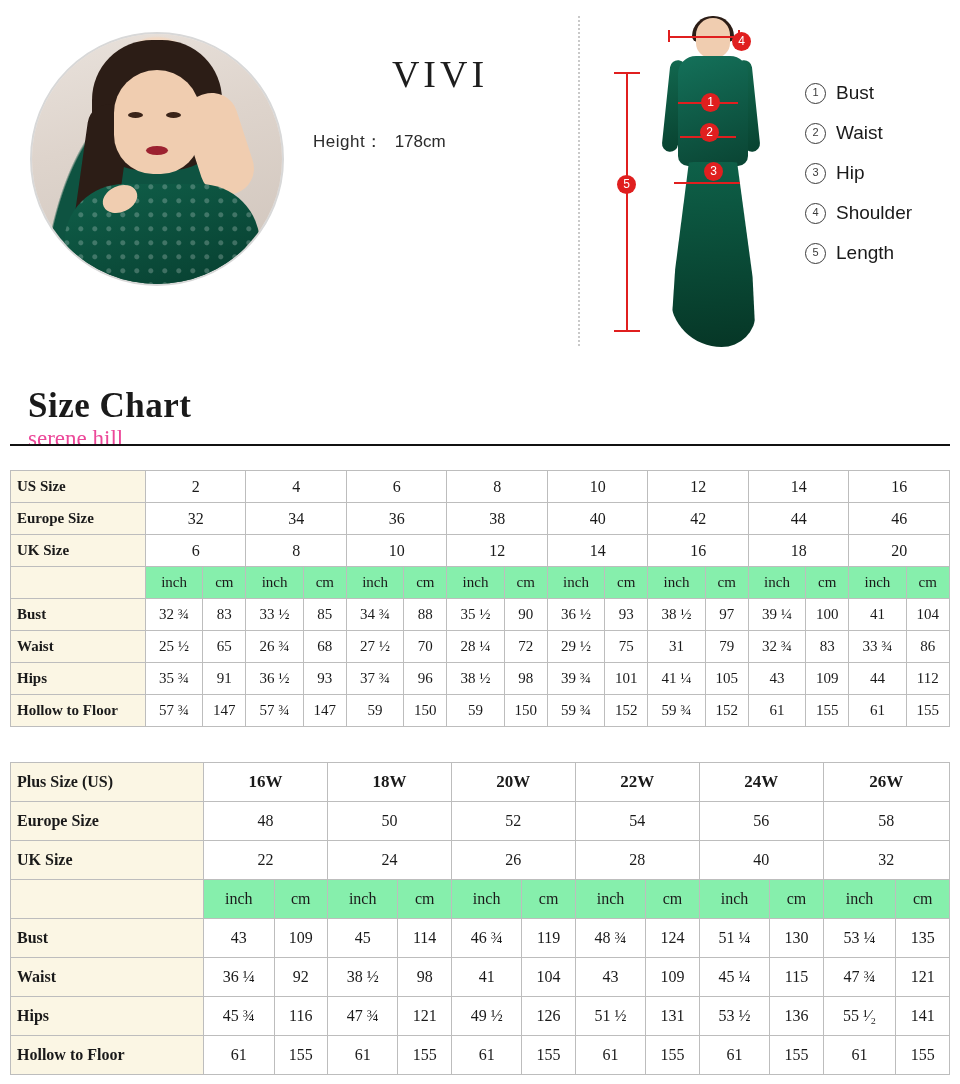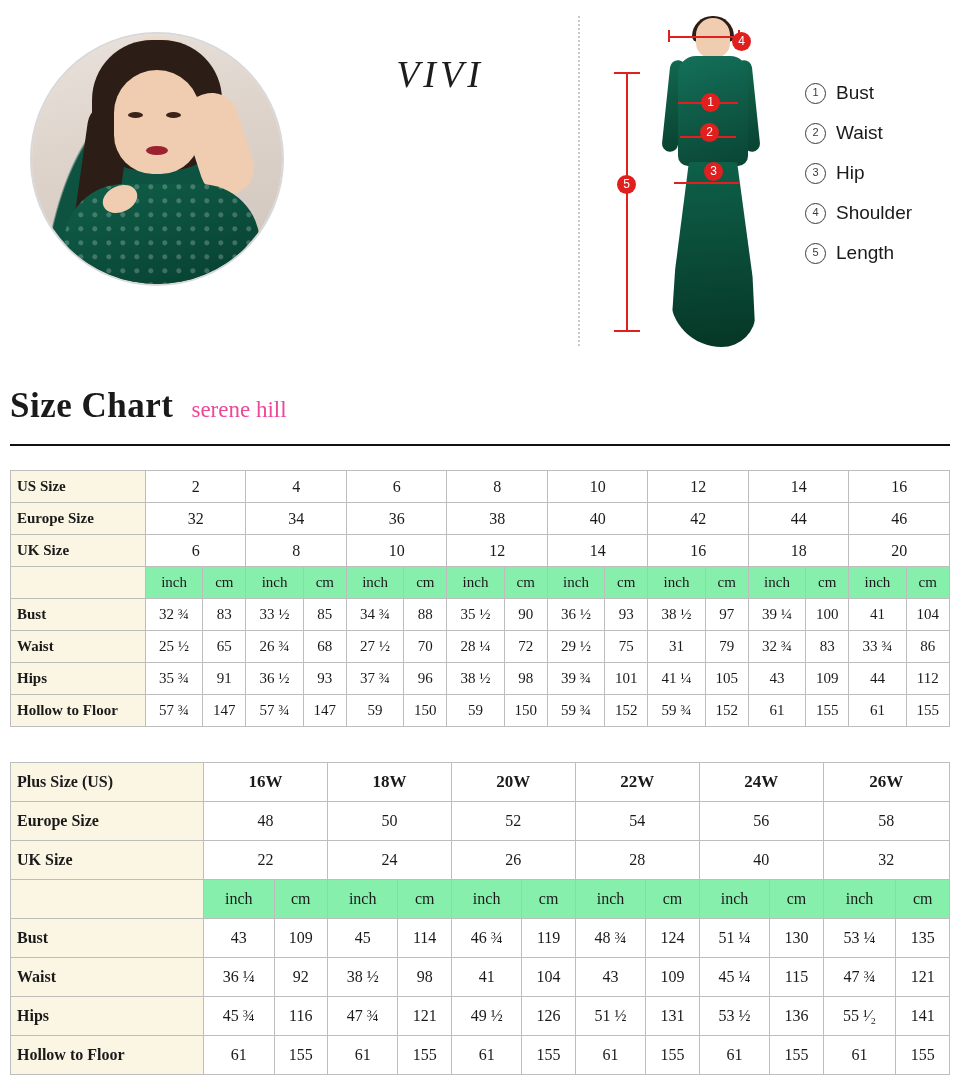--- a/index.html
+++ b/index.html
@@ -113,21 +113,20 @@
     top: 52px;
     width: 270px;
   }
   .brand-name {
     font-family: "Liberation Serif", serif;
     font-size: 38px;
     letter-spacing: 4px;
     color: #1d1d1d;
     text-align: center;
     margin: 0 0 34px 0;
-    font-style: italic;
   }
   .spec-line {
     font-family: "Liberation Sans", sans-serif;
     font-size: 17px;
     color: #2b2b2b;
     margin-bottom: 18px;
     white-space: nowrap;
   }
   .spec-line .lbl { letter-spacing: .5px; }
   .spec-line .val { margin-left: 12px; }
@@ -247,20 +246,21 @@
     flex: none;
   }
 
   
   .chart-head {
     position: absolute;
     left: 10px;
     top: 386px;
     display: flex;
     align-items: baseline;
+    flex-direction: column;
   }
   .chart-head .main {
     font-family: "Liberation Serif", serif;
     font-size: 35px;
     font-weight: bold;
     letter-spacing: .5px;
   }
   .chart-head .sub {
     font-family: "Liberation Serif", serif;
     font-size: 23px;
@@ -326,20 +326,23 @@
       <div class="ph-eye-r"></div>
       <div class="ph-lips"></div>
       <div class="ph-arm"></div>
       <div class="ph-dress"></div>
       <div class="ph-shoulder-cut"></div>
     </div>
   </div>
 
   <div class="brand-block">
     <div class="brand-name">VIVI</div>
+    <div class="spec-line spec-1">
+      <span class="lbl">Height：</span><span class="val">178cm</span>
+    </div>
   </div>
 
   <div class="dotted-sep"></div>
 
   <div class="diagram">
     <div class="dress-fig">
       <div class="d-hair"></div>
       <div class="d-head"></div>
       <div class="d-arm-l"></div>
       <div class="d-arm-r"></div>

